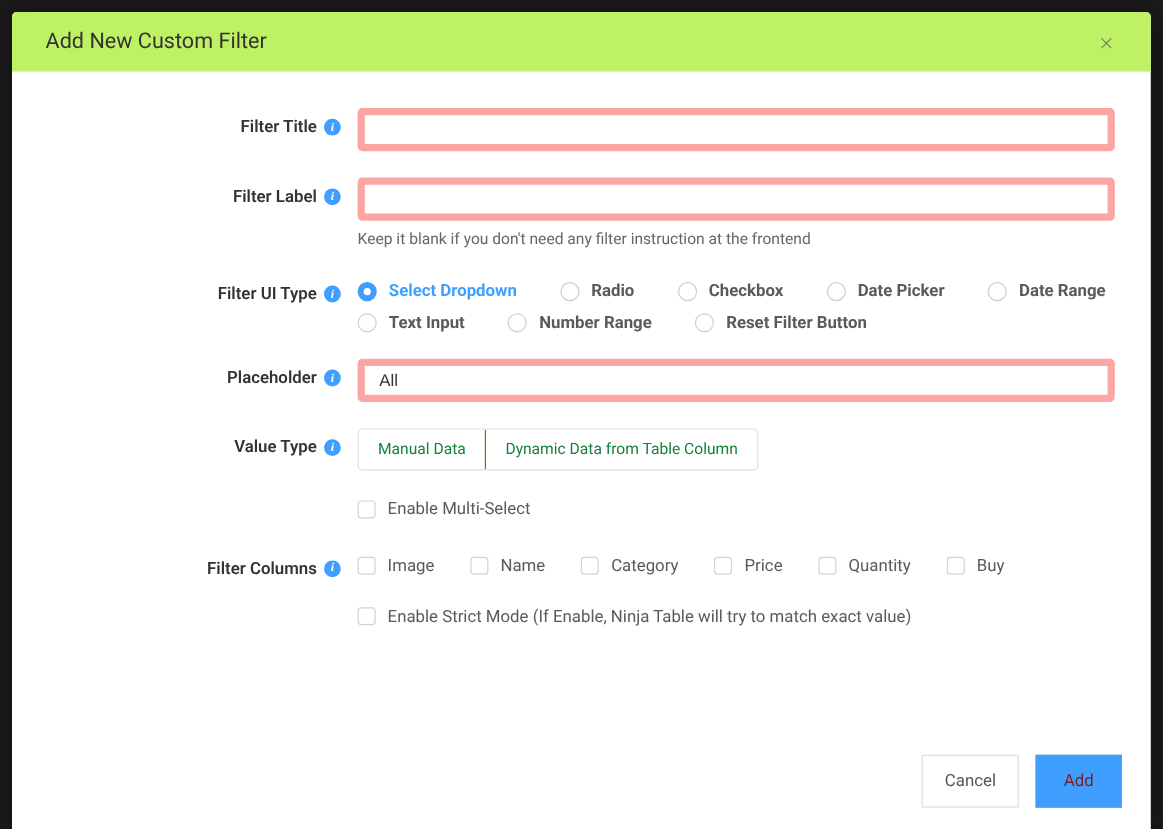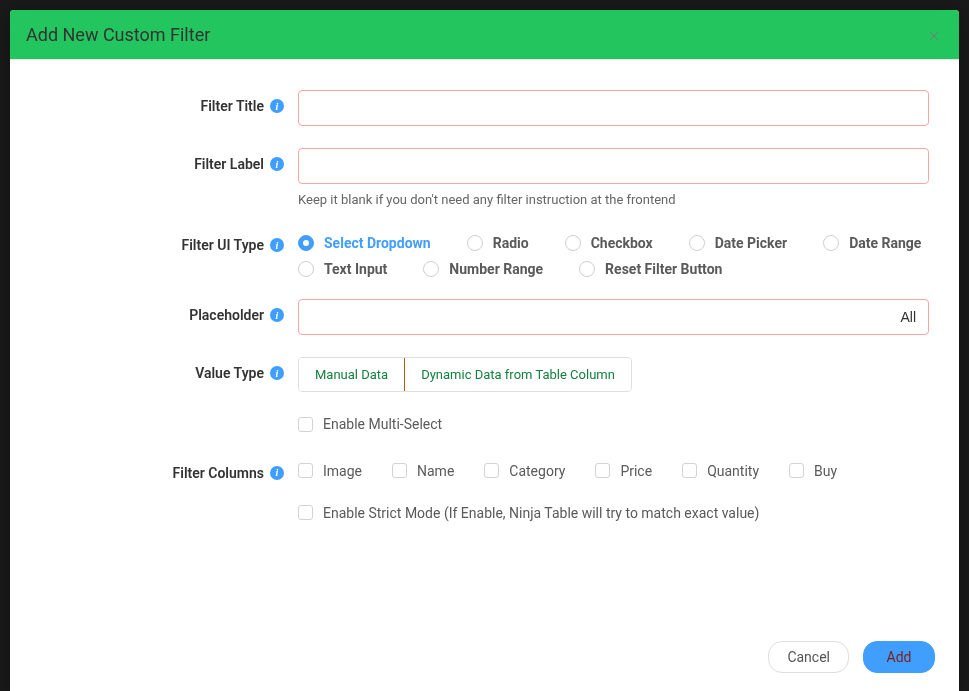--- a/index.html
+++ b/index.html
@@ -15,23 +15,23 @@
   .modal {
     position: absolute;
     top: 10px; left: 10px; right: 10px; bottom: 0;
     background: #fff;
     border-radius: 4px 4px 0 0;
     box-shadow: 0 4px 24px rgba(0,0,0,0.35);
     display: flex;
     flex-direction: column;
   }
   .modal-header {
-    background: #22c55e;
+    background: #bef264;
     border-bottom: 1px solid #e6e6e6;
-    padding: 14px 16px;
+    padding: 14px 28px;
     display: flex;
     align-items: flex-end;
     justify-content: space-between;
     border-radius: 4px 4px 0 0;
   }
   .modal-title {
     font-size: 18px;
     color: #333;
     font-weight: 400;
   }
@@ -79,27 +79,26 @@
     font-weight: 700;
     display: inline-flex;
     align-items: center;
     justify-content: center;
     font-style: italic;
     font-family: Georgia, serif;
   }
   .text-input {
     width: 100%;
     height: 36px;
-    border: 1px solid #fca5a5;
+    border: 6px solid #fca5a5;
     border-radius: 4px;
     padding: 0 12px;
     font-size: 14px;
     color: #333;
     outline: none;
-    text-align: right;
   }
   .hint {
     font-size: 13px;
     color: #666;
     margin-top: 8px;
   }
   .radio-group {
     display: flex;
     flex-wrap: wrap;
     gap: 10px 36px;
@@ -169,23 +168,23 @@
     padding-top: 6px;
   }
   .modal-footer {
     padding: 14px 24px 18px;
     display: flex;
     justify-content: flex-end;
     gap: 14px;
   }
   .btn {
     min-width: 72px;
-    height: 32px;
+    height: 44px;
     padding: 0 18px;
-    border-radius: 14px;
+    border-radius: 0;
     font-size: 14px;
     cursor: pointer;
     display: inline-flex;
     align-items: center;
     justify-content: center;
   }
   .btn-default {
     background: #fff;
     border: 1px solid #dcdee2;
     color: #555;

